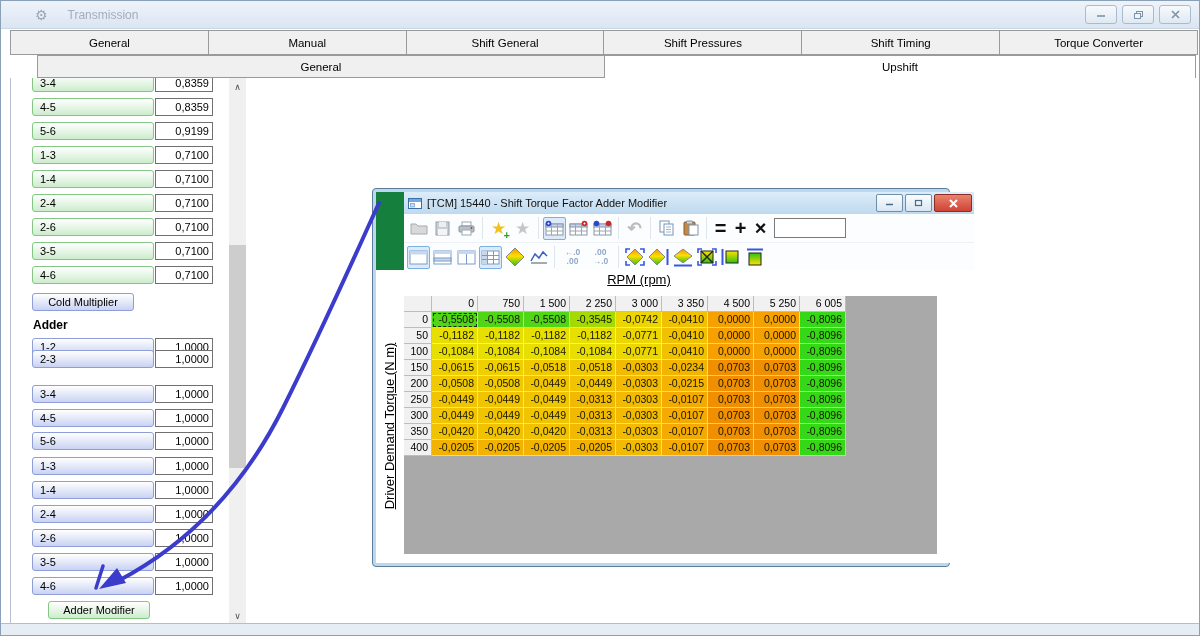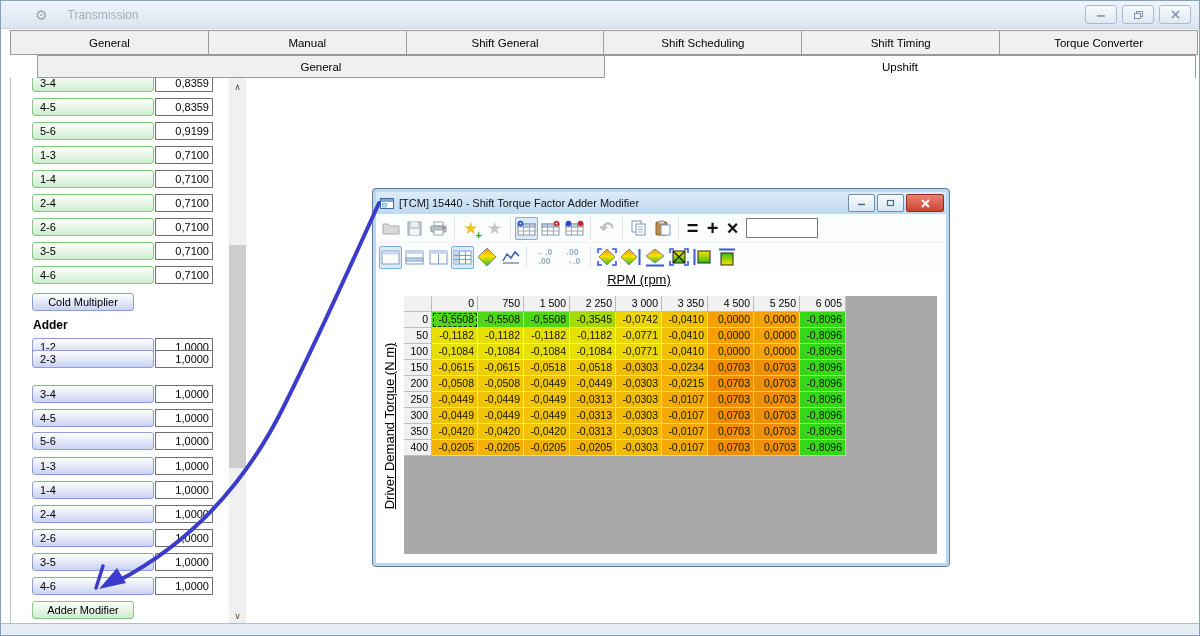--- a/index.html
+++ b/index.html
@@ -37,21 +37,21 @@
   .valbox{position:absolute;left:144px;width:58px;height:18px;box-sizing:border-box;border:1px solid #707070;
     font:11px "Liberation Sans",sans-serif;text-align:right;padding:0 3px;background:#fff;color:#000;}
   .heading{position:absolute;left:22px;font-weight:bold;font-size:12px;color:#000;}
   .sb{position:absolute;left:218px;top:0;bottom:0;width:17px;background:#f0f0f0;}
   .sb-btn{position:absolute;left:0;width:17px;height:17px;display:flex;align-items:center;justify-content:center;
     color:#505050;font-size:9px;}
   .sb-thumb{position:absolute;left:0;width:17px;background:#cdcdcd;}
   
   .popup{position:absolute;left:372px;top:188px;width:570px;height:371px;box-sizing:content-box;
     padding:3px;background:#bdd8ee;border:1px solid #5b7e9b;border-radius:4px;}
-  .p-inner{position:relative;width:100%;height:100%;background:#15803d;}
+  .p-inner{position:relative;width:100%;height:100%;background:#15803d;padding-left:28px;}
   .p-title{height:22px;display:flex;align-items:center;background:linear-gradient(#ddecf9,#bed9ef);
     font-size:11px;color:#111;padding-left:4px;gap:5px;}
   .p-controls{margin-left:auto;display:flex;gap:2px;margin-right:2px;}
   .p-btn{width:25px;height:16px;border:1px solid #6e8fa9;border-radius:2px;
     background:linear-gradient(#fbfdfe,#d9e7f2);display:flex;align-items:center;justify-content:center;}
   .p-btn.close{width:36px;background:linear-gradient(#e9826f,#cf4334);border-color:#8d2c20;}
   .p-tb{display:flex;align-items:center;height:28px;padding-left:3px;background:#fbfdfe;gap:1px;}
   .icon{width:23px;height:23px;display:flex;align-items:center;justify-content:center;box-sizing:border-box;}
   .icon.sel{border:1px solid #7ab1e0;background:#dceafa;border-radius:2px;}
   .sepv{width:1px;height:22px;background:#dfe5ec;margin:0 3px;}
@@ -118,21 +118,21 @@
             <path d="M1,1 L8,8 M8,1 L1,8" stroke="#7d93a9" stroke-width="1.6"></path>
           </svg>
       </div>
     </div>
   </div>
 
   <div class="tabs" id="tabs">
       <div class="tab">General</div>
       <div class="tab">Manual</div>
       <div class="tab">Shift General</div>
-      <div class="tab">Shift Scheduling</div>
+      <div class="tab">Shift Pressures</div>
       <div class="tab">Shift Timing</div>
       <div class="tab">Torque Converter</div>
     </div>
   <div class="subtabs" id="subtabs">
       <div class="subtab" style="flex: 0 0 49%;">General</div>
       <div class="subtab active" style="flex: 1 1 0%;">Upshift</div>
     </div>
 
   <div class="content">
     <div id="leftPanel" style="position:absolute;inset:0;">
@@ -211,21 +211,21 @@
           <input class="valbox" value="1,0000" style="">
         </div>
         <div class="lrow" style="top: 475px;">
           <div class="btn bbtn">3-5</div>
           <input class="valbox" value="1,0000" style="">
         </div>
         <div class="lrow" style="top: 499px;">
           <div class="btn bbtn">4-6</div>
           <input class="valbox" value="1,0000" style="">
         </div>
-        <div class="btn gbtn secbtn" style="top: 523px;">Adder Modifier</div>
+        <div class="btn gbtn secbtn" style="top: 523px; margin-left: 16px;">Adder Modifier</div>
       </div>
     <div class="sb">
       <div class="sb-btn" style="top:0">∧</div>
       <div class="sb-thumb" style="top:167px;height:223px"></div>
       <div class="sb-btn" style="bottom:0">∨</div>
     </div>
   </div>
 
   <div class="bottom-strip"></div>
 </div>

